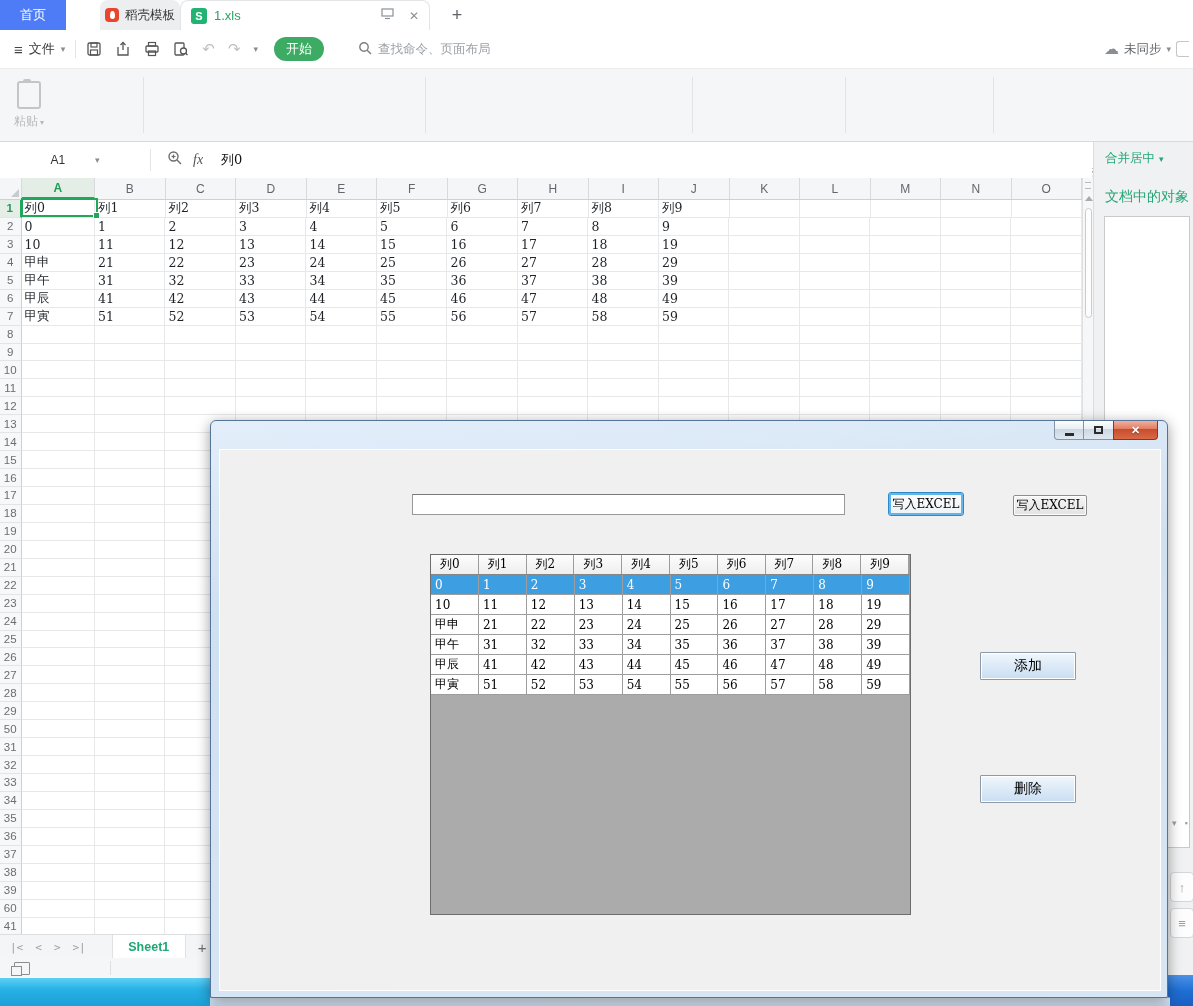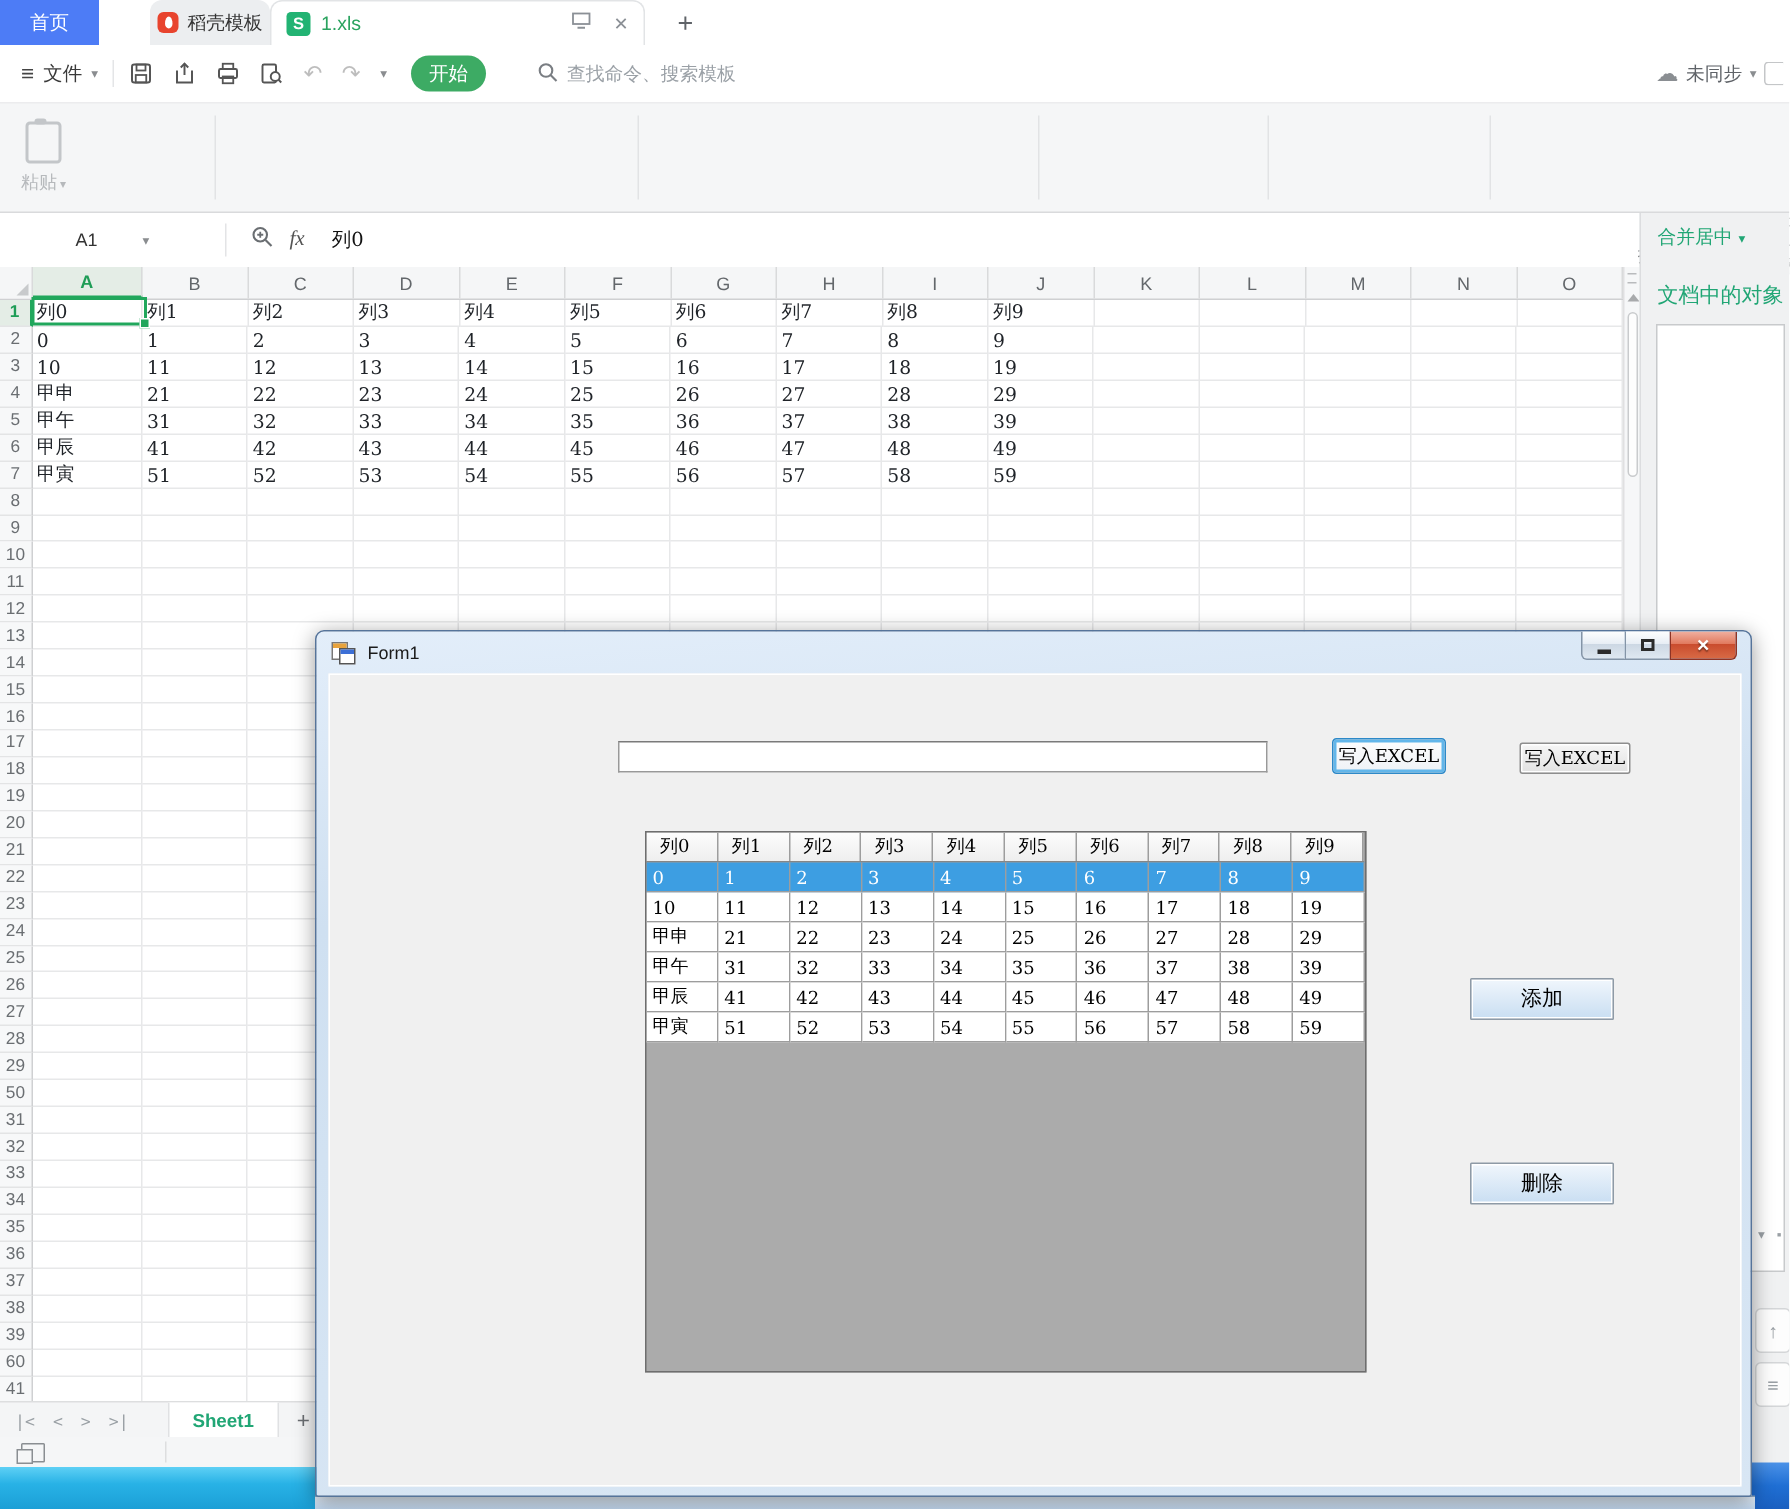--- a/index.html
+++ b/index.html
@@ -189,21 +189,21 @@
       <span class="dis" style="font-size:15px;">↶</span>
       <span class="dis" style="font-size:15px;">↷</span>
       <span class="mb-caret">▾</span>
     </div>
     <span class="start-pill">开始</span>
     <div class="msearch">
       <span><svg width="14" height="14" viewBox="0 0 14 14">
             <circle cx="6" cy="6" r="4.2" fill="none" stroke="#7a7e83" stroke-width="1.4"></circle>
             <line x1="9.2" y1="9.2" x2="13" y2="13" stroke="#7a7e83" stroke-width="1.4"></line>
           </svg></span>
-      <span>查找命令、搜索模板</span>
+      <span>查找命令、页面布局</span>
     </div>
     <div class="mb-right">
       <span class="cloud">☁</span>
       <span>未同步</span>
       <span class="mb-caret">▾</span>
       <span class="partial-ic"></span>
     </div>
   </div>
 
   <div class="ribbon">
@@ -1213,27 +1213,20 @@
   <div class="statusrow">
     <span class="winstack"></span>
     <span class="sdiv"></span>
   </div>
 
   <div class="task-left"></div>
   <div class="task-right"></div>
   <div class="task-bottom"></div>
 
   <div class="form1">
-    <div class="ftitle">
-      <span class="fic">
-          <span class="w1"></span>
-          <span class="w2"></span>
-        </span>
-      <span class="ftext">Form1</span>
-    </div>
     <div class="capbtns">
       <div class="cb cb-min">
           <span class="minbar"></span>
         </div>
       <div class="cb cb-max">
           <span class="maxsq"></span>
         </div>
       <div class="cb cb-close">✕</div>
     </div>
     <div class="fclient">

